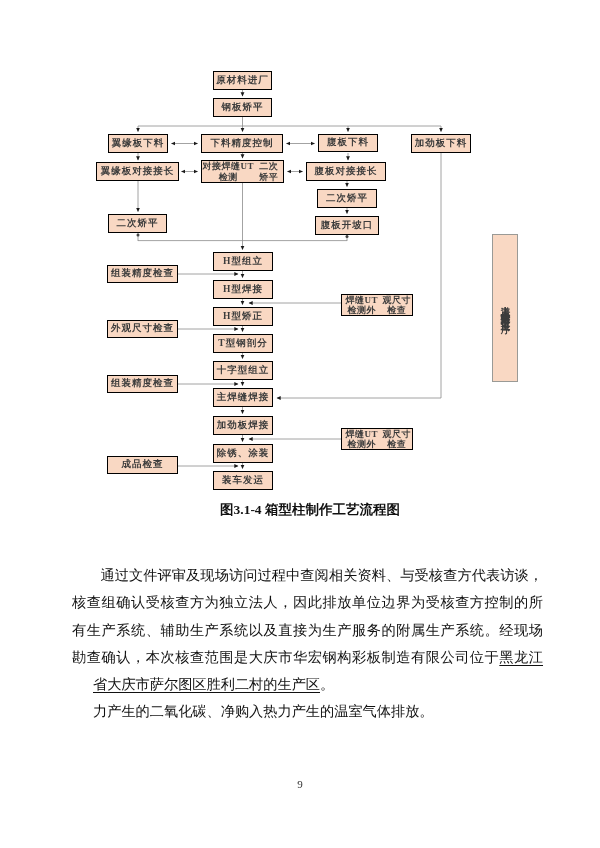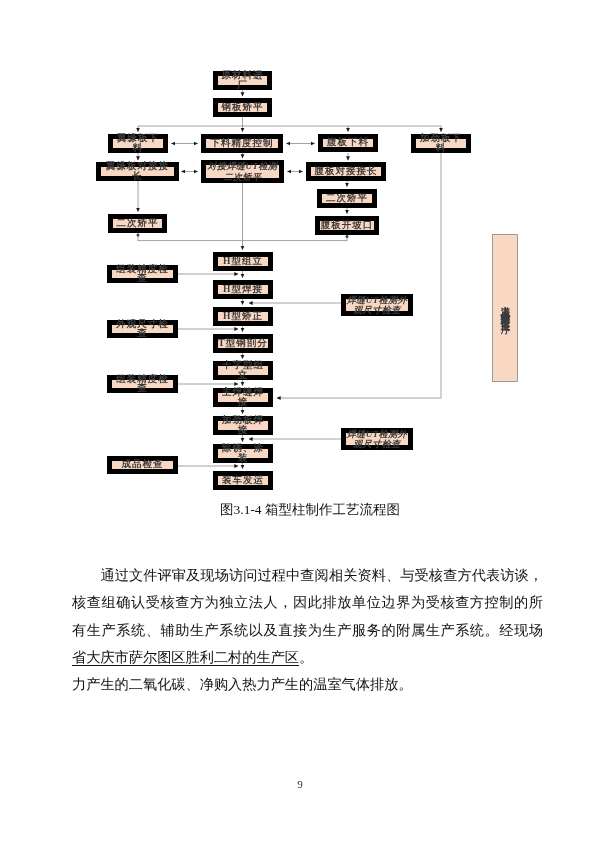--- a/index.html
+++ b/index.html
@@ -8,59 +8,59 @@
     width:600px;height:848px;
     background:#ffffff;
     font-family:"Liberation Serif","DejaVu Serif",serif;
     overflow:hidden;
   }
   .flow-svg{position:absolute;left:0;top:0;pointer-events:none;}
   .fbox{
     position:absolute;
     box-sizing:border-box;
     background:#f9d8c3;
-    border:5px solid #000000;
+    border:1px solid #000000;
     display:flex;align-items:center;justify-content:center;
     font-size:9.5px;font-weight:600;color:#3c3c3c;
     letter-spacing:1px;line-height:1;
     text-align:center;
   }
-  .fbox.two{flex-direction:column;font-size:9px;letter-spacing:0.5px;font-style:italic;}
+  .fbox.two{flex-direction:row;font-size:9px;letter-spacing:0.5px;}
   .fbox.two span{display:block;line-height:10.5px;}
   .vbox{
     position:absolute;
     box-sizing:border-box;
     background:#f9d8c3;
     border:1px solid #9a9a96;
     writing-mode:vertical-rl;
     display:flex;align-items:center;justify-content:center;
     font-size:9.5px;font-weight:600;color:#3c3c3c;
     letter-spacing:1.2px;
   }
   .caption{
     position:absolute;left:0;right:0;top:501px;
     text-align:center;text-indent:20px;
-    font-size:13.5px;font-weight:normal;color:#111;
+    font-size:13.5px;font-weight:bold;color:#111;
   }
   .heading{
     position:absolute;left:70px;top:531px;
     font-size:14.5px;font-weight:bold;color:#111;
     letter-spacing:0.5px;
   }
   .bodytext{
     position:absolute;left:72px;top:562px;width:471px;
     font-size:14.2px;color:#111;
   }
   .tline{
     text-align:justify;
     text-align-last:justify;
     line-height:27.3px;
     height:27.3px;
   }
-  .tline.lastline{text-align-last:left;}
+  .tline.lastline{text-align-last:left;margin-left:21px;}
   .tline.indent{text-indent:2em;}
   .ul{text-decoration:underline;text-underline-offset:3px;}
   .pagenum{
     position:absolute;left:0;right:0;top:778px;
     text-align:center;font-size:11px;color:#333;
   }
 </style>
 </head>
 <body>
 
@@ -159,19 +159,20 @@
   <div class="fbox" style="left:213px;top:471px;width:60px;height:19px">装车发运</div>
   <div class="vbox" style="left:492px;top:234px;width:26px;height:148px">上道工序合格后方可进行下一道工序</div>
 
   <div class="caption">图3.1-4 箱型柱制作工艺流程图</div>
 
 
   <div class="bodytext">
     <div class="tline indent">通过文件评审及现场访问过程中查阅相关资料、与受核查方代表访谈，</div>
     <div class="tline">核查组确认受核查方为独立法人，因此排放单位边界为受核查方控制的所</div>
     <div class="tline">有生产系统、辅助生产系统以及直接为生产服务的附属生产系统。经现场</div>
+    <div class="tline"><span>勘查确认，本次核查范围是大庆市华宏钢构彩板制造有限公司位于</span><span class="ul">黑龙江</span></div>
     <div class="tline lastline"><span class="ul">省大庆市萨尔图区胜利二村的生产区</span><span>。</span></div>
     <div class="tline lastline">力产生的二氧化碳、净购入热力产生的温室气体排放。</div>
   </div>
 
   <div class="pagenum">9</div>
 
 </div>
 
 </body></html>

